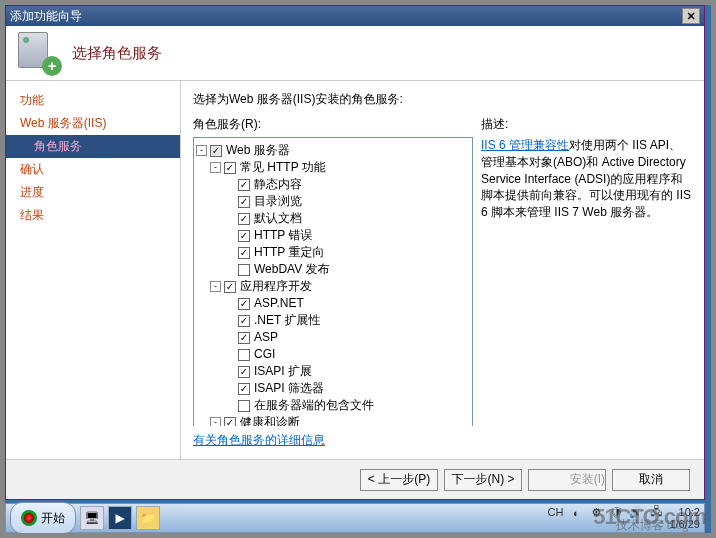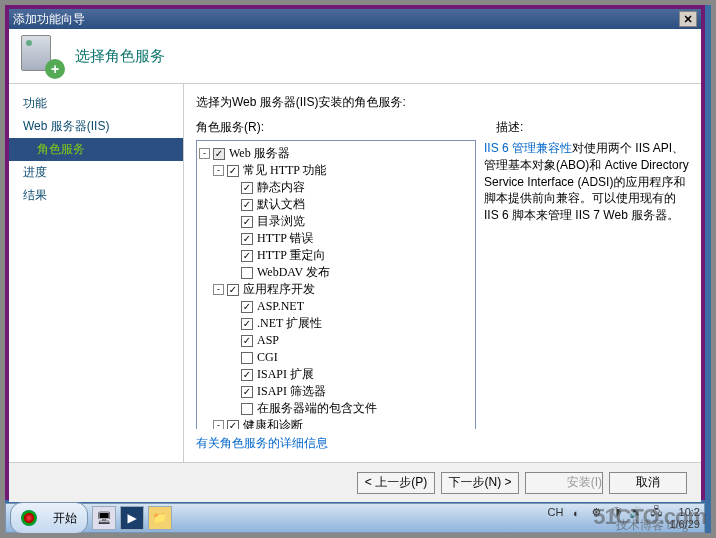--- a/index.html
+++ b/index.html
@@ -1,52 +1,52 @@
 <!DOCTYPE html>
 <html><head>
 <meta charset="utf-8">
 <style>
 * { box-sizing: border-box; margin: 0; padding: 0; font-family: "Microsoft YaHei", SimSun, Tahoma, sans-serif; }
 body { width: 716px; height: 538px; background: #3a6ea5; overflow: hidden; position: relative; }
-.window { position: absolute; top: 5px; left: 5px; width: 700px; height: 495px; background: #fff; border: 4px solid #701a75; }
+.window { position: absolute; top: 5px; left: 5px; width: 700px; height: 495px; background: #fff; border: 1px solid #701a75; }
 .titlebar { height: 20px; background: linear-gradient(#4a6a9a,#2b4f81); color: #fff; font-size: 12px; display: flex; align-items: center; padding: 0 4px; }
 .titlebar-text { flex: 1; }
 .close-btn { width: 18px; height: 16px; background: #d4d0c8; color: #000; border: 1px solid #888; display: flex; align-items: center; justify-content: center; font-size: 11px; font-weight: bold; cursor: pointer; }
 .header { height: 55px; border-bottom: 1px solid #ccc; display: flex; align-items: center; padding: 6px 12px; background: #fff; }
 .header-icon { width: 42px; height: 42px; margin-right: 12px; position: relative; }
 .server-icon { width: 30px; height: 36px; background: linear-gradient(#d8dde4,#a8b0c0); border: 1px solid #888; border-radius: 2px; position: absolute; }
 .server-icon::before { content:""; position:absolute; top:4px; left:4px; width:6px; height:6px; background:#6a8; border-radius:50%; }
 .plus-badge { position: absolute; bottom: -2px; right: -2px; width: 20px; height: 20px; background: #5a5; border-radius: 50%; color: #fff; font-weight: bold; font-size: 14px; display: flex; align-items: center; justify-content: center; }
-.header-title { font-size: 15px; color: #0f766e; }
+.header-title { font-size: 15px; color: #7f1d1d; }
 .body { display: flex; height: 378px; }
 .sidebar { width: 175px; border-right: 1px solid #ccc; padding: 8px 0; font-size: 12px; }
-.sidebar-item { padding: 3px 14px; color: #0c4a6e; cursor: pointer; }
+.sidebar-item { padding: 3px 14px; color: #c2410c; cursor: pointer; }
 .sidebar-item.indent { padding-left: 28px; }
-.sidebar-item.selected { background: #2b4f81; color: #84cc16; padding-left: 28px; }
+.sidebar-item.selected { background: #2b4f81; color: #f9a8d4; padding-left: 28px; }
 .main { flex: 1; padding: 10px 12px; font-size: 12px; display: flex; flex-direction: column; }
 .prompt { margin-bottom: 8px; }
 .label-row { margin-bottom: 4px; }
 .content-row { display: flex; flex: 1; gap: 8px; overflow: hidden; }
 .tree-pane { width: 280px; border: 1px solid #7a93b0; overflow-y: auto; overflow-x: hidden; background: #fff; padding: 4px 2px; height: 298px; }
 .desc-pane { flex: 1; font-size: 12px; padding-top: 0; }
 .desc-body { line-height: 1.4; }
-.desc-link { color: #0066cc; cursor: pointer; }
+.desc-link { color: #0066cc; text-decoration: underline; cursor: pointer; }
 .more-link { margin-top: 6px; display: inline-block; }
 .tree-node { display: flex; align-items: center; white-space: nowrap; padding: 1px 0; line-height: 15px; }
 .toggle { width: 11px; height: 11px; border: 1px solid #888; font-size: 9px; display: inline-flex; align-items: center; justify-content: center; margin-right: 3px; cursor: pointer; background: #fff; }
 .spacer { display: inline-block; width: 14px; }
 .chk { width: 12px; height: 12px; border: 1px solid #666; margin-right: 4px; display: inline-flex; align-items: center; justify-content: center; font-size: 10px; cursor: pointer; background: #fff; }
 .chk.checked::after { content: "✓"; color: #000; }
 .chk.disabled { background: #e8e8e8; }
-.node-label { cursor: default; font-family: Liberation Serif, serif; }
+.node-label { cursor: default; }
 .buttons { height: 40px; border-top: 1px solid #ccc; display: flex; align-items: center; justify-content: flex-end; padding: 0 14px; gap: 6px; background: #f0f0f0; }
 .btn { min-width: 78px; height: 22px; font-size: 12px; background: #f4f4f4; border: 1px solid #888; cursor: pointer; }
 .btn:disabled { color: #999; cursor: default; text-align: right; }
 .taskbar { position: absolute; bottom: 5px; left: 5px; right: 11px; height: 30px; background: linear-gradient(#d6e4f3,#8fb4dc); display: flex; align-items: center; padding: 0 4px; border: 1px solid #7a93b0; }
-.start-btn { height: 32px; padding: 0 10px; background: linear-gradient(#eaf2fb,#c3d8ef); border: 1px solid #7a93b0; border-radius: 12px; display: flex; align-items: center; gap: 16px; font-size: 12px; cursor: pointer; }
+.start-btn { height: 32px; padding: 0 10px; background: linear-gradient(#eaf2fb,#c3d8ef); border: 1px solid #7a93b0; border-radius: 12px; display: flex; align-items: center; gap: 4px; font-size: 12px; cursor: pointer; }
 .start-orb { width: 16px; height: 16px; border-radius: 50%; background: radial-gradient(#f44,#a00 40%,#0a0 50%,#06c); }
 .task-icon { width: 24px; height: 24px; margin-left: 4px; border: 1px solid #9ab; background: #dde; display: flex; align-items: center; justify-content: center; font-size: 12px; cursor: pointer; }
 .tray { margin-left: auto; display: flex; align-items: flex-start; gap: 6px; font-size: 11px; color: #333; }
 .tray-icon { width: 14px; height: 14px; cursor: pointer; display: inline-flex; align-items: center; justify-content: center; }
 .watermark { position: absolute; bottom: 8px; right: 10px; font-size: 22px; font-weight: bold; color: rgba(80,80,80,0.55); font-family: Arial; letter-spacing: -1px; pointer-events: none; }
 .watermark-sub { position: absolute; bottom: 4px; right: 28px; font-size: 12px; color: rgba(80,80,80,0.6); font-family: SimSun; pointer-events: none; }
 .border-frame { position: absolute; inset: 0; border: 5px solid #888; pointer-events: none; }
 </style>
 </head>
 <body>
@@ -63,27 +63,28 @@
       <div class="plus-badge">+</div>
     </div>
     <div class="header-title">选择角色服务</div>
   </div>
 
   <div class="body">
     <div class="sidebar" id="sidebar">
         <div class="sidebar-item">功能</div>
         <div class="sidebar-item">Web 服务器(IIS)</div>
         <div class="sidebar-item indent selected">角色服务</div>
+        <div class="sidebar-item">确认</div>
         <div class="sidebar-item">进度</div>
         <div class="sidebar-item">结果</div>
       </div>
 
     <div class="main">
       <div class="prompt">选择为Web 服务器(IIS)安装的角色服务:</div>
-      <div style="display:flex; gap:20px;">
+      <div style="display:flex; gap:8px;">
         <div class="label-row" style="width:280px;">角色服务(R):</div>
         <div class="label-row">描述:</div>
       </div>
       <div class="content-row">
         <div class="tree-pane" id="tree">
             <div class="tree-node">
               <span class="toggle">-</span>
               <span class="chk checked disabled"></span>
               <span class="node-label">Web 服务器</span>
             </div>
@@ -98,28 +99,28 @@
               <span class="spacer"></span>
               <span class="spacer"></span>
               <span class="chk checked"></span>
               <span class="node-label">静态内容</span>
             </div>
             <div class="tree-node">
               <span class="spacer"></span>
               <span class="spacer"></span>
               <span class="spacer"></span>
               <span class="chk checked"></span>
+              <span class="node-label">目录浏览</span>
+            </div>
+            <div class="tree-node">
+              <span class="spacer"></span>
+              <span class="spacer"></span>
+              <span class="spacer"></span>
+              <span class="chk checked"></span>
               <span class="node-label">默认文档</span>
-            </div>
-            <div class="tree-node">
-              <span class="spacer"></span>
-              <span class="spacer"></span>
-              <span class="spacer"></span>
-              <span class="chk checked"></span>
-              <span class="node-label">目录浏览</span>
             </div>
             <div class="tree-node">
               <span class="spacer"></span>
               <span class="spacer"></span>
               <span class="spacer"></span>
               <span class="chk checked"></span>
               <span class="node-label">HTTP 错误</span>
             </div>
             <div class="tree-node">
               <span class="spacer"></span>

